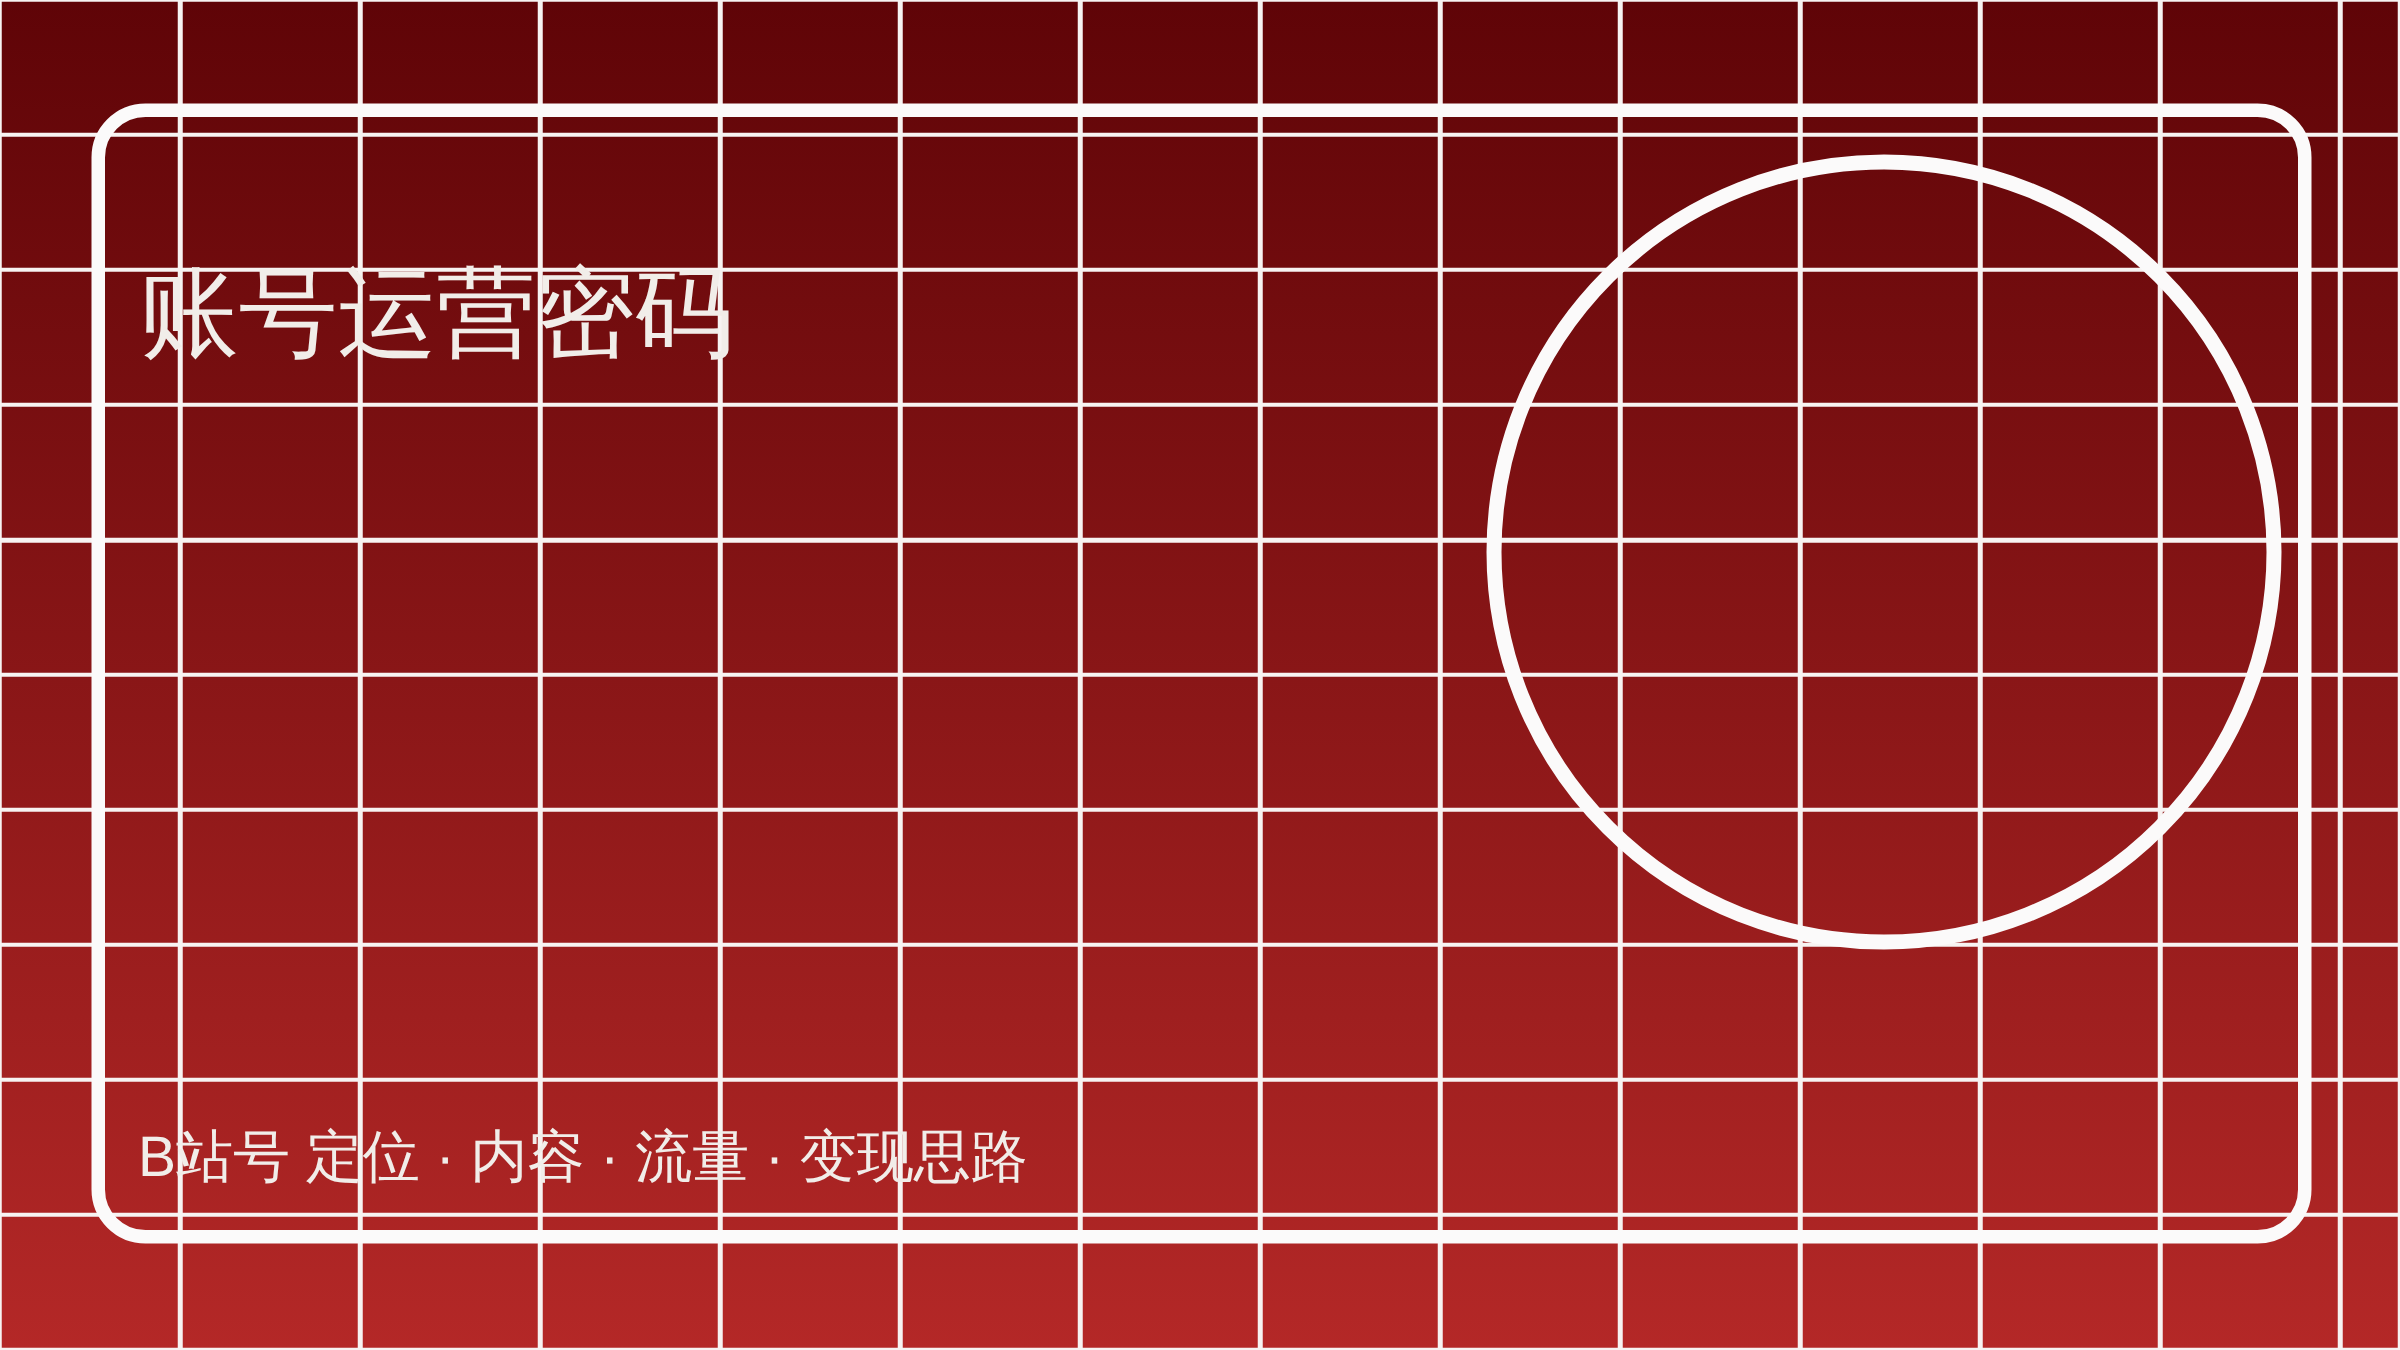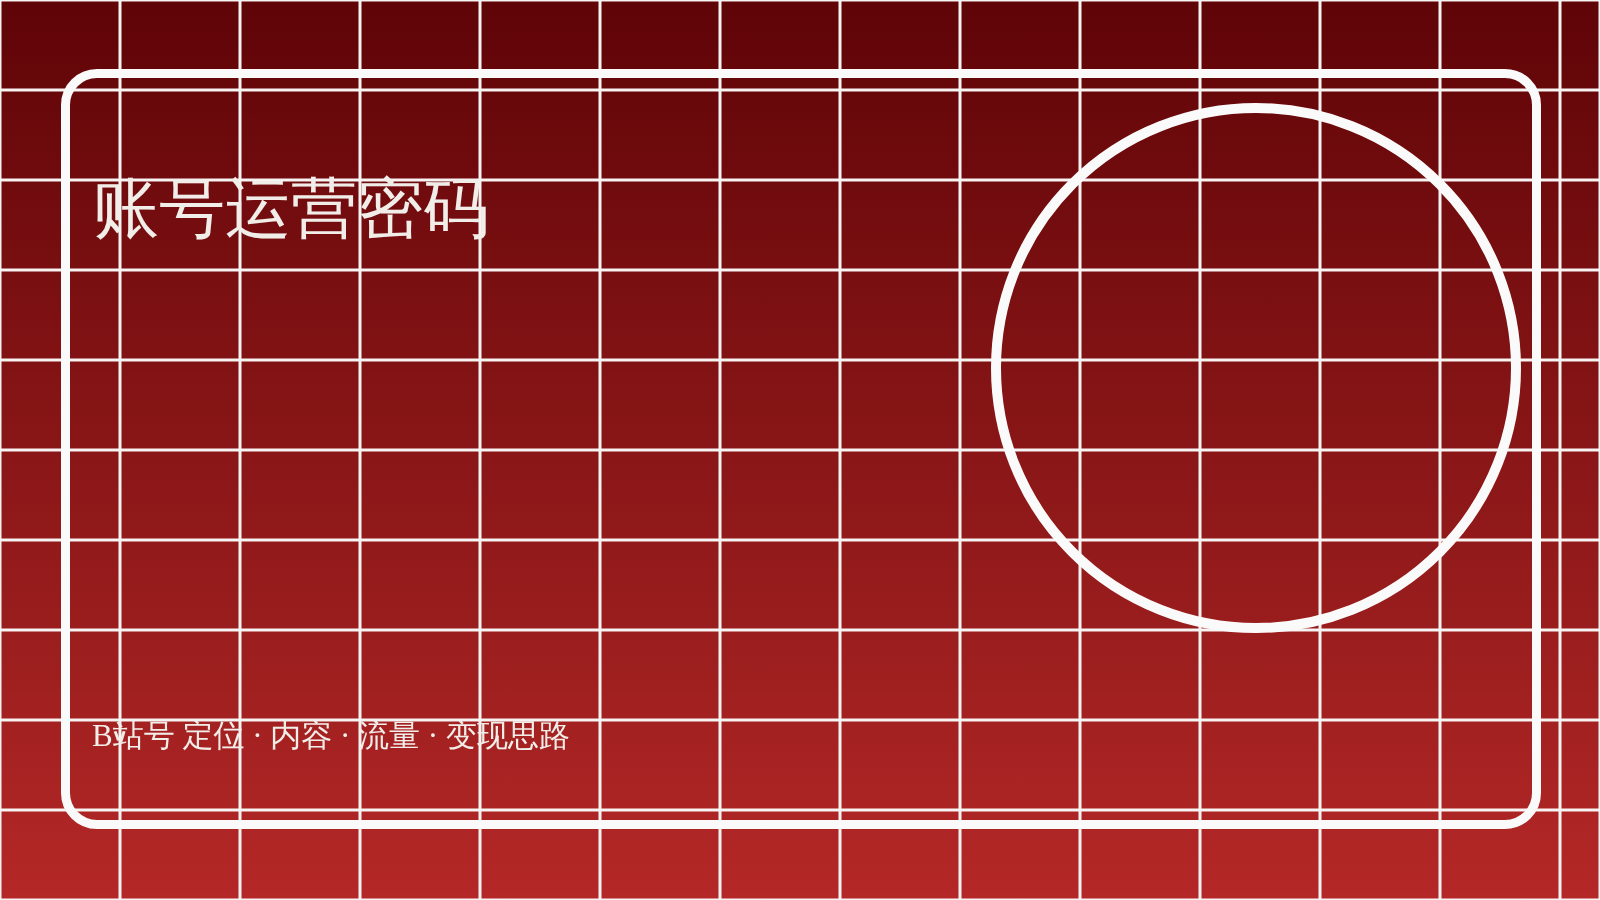--- a/index.html
+++ b/index.html
@@ -6,21 +6,21 @@
     margin: 0;
     padding: 0;
     background: #400205;
   }
   .stage {
     position: relative;
     width: 1600px;
     height: 900px;
     overflow: hidden;
     background: linear-gradient(to bottom, var(--bg-top, #5f0407) 0%, var(--bg-bottom, #b42827) 100%);
-    font-family: Liberation Serif, serif;
+    font-family: Liberation Sans, sans-serif;
   }
   .grid-overlay {
     position: absolute;
     left: 0; top: 0; right: 0; bottom: 0;
     background-image:
       repeating-linear-gradient(to right, var(--grid-line, #f7f3f2) 0 3px, transparent 3px 120px),
       repeating-linear-gradient(to bottom, var(--grid-line, #f7f3f2) 0 3px, transparent 3px 90px);
     background-position: -1.5px -1.5px;
   }
   .frame {
@@ -55,22 +55,22 @@
     line-height: 77px;
   }
   .subtitle {
     left: 93px;
     top: 272px;
     font-size: 40px;
     line-height: 47px;
   }
   .footer {
     left: 92px;
-    top: 718px;
-    font-size: 31px;
+    top: 754px;
+    font-size: 38px;
     line-height: 36px;
   }
 </style>
 </head>
 <body>
 
 <div class="stage">
   <div class="grid-overlay"></div>
   <div class="frame"></div>
   <div class="circle"></div>

